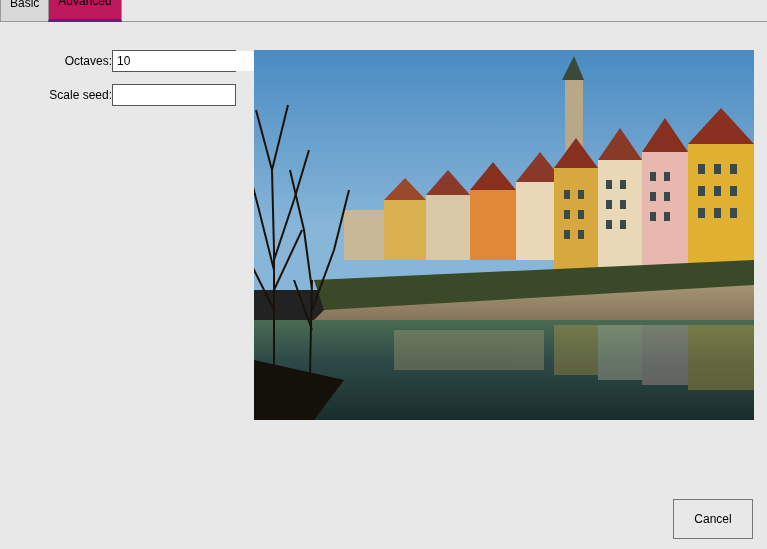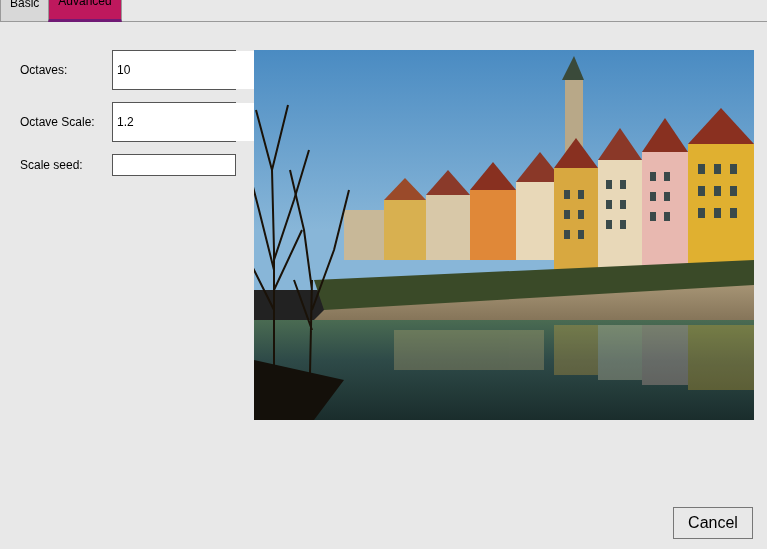--- a/index.html
+++ b/index.html
@@ -48,29 +48,29 @@
     top: 28px;
     width: 220px;
   }
   .row {
     display: flex;
     align-items: center;
     margin-bottom: 12px;
   }
   .lbl {
     width: 92px;
-    text-align: left;
+    text-align: right;
     font-size: 12px;
     color: #000;
   }
   .spinner {
     display: flex;
     align-items: stretch;
     width: 124px;
-    height: 40px;
+    height: 22px;
     border: 1px solid #555;
     background: #fff;
   }
   .spinner input {
     flex: 1;
     border: none;
     outline: none;
     padding: 0 4px;
     font-size: 12px;
     font-family: Arial, sans-serif;
@@ -121,24 +121,24 @@
   }
   .button-bar {
     position: absolute;
     right: 14px;
     bottom: 10px;
     display: flex;
     gap: 8px;
   }
   .btn {
     min-width: 80px;
-    height: 32px;
+    height: 40px;
     border: 1px solid #777;
     background: #e8e8e8;
-    font-size: 16px;
+    font-size: 12px;
     font-family: Arial, sans-serif;
     cursor: pointer;
     padding: 0 12px;
   }
 </style>
 </head>
 <body>
 
 <div class="tab-bar">
   <div class="tab">Basic</div>
@@ -153,30 +153,20 @@
       <div class="lbl">Octaves:</div>
       <div class="spinner">
         <input type="text" value="10" style="">
         <div class="spin-btns">
           <div class="spin-up">▲</div>
           <div class="spin-down">▼</div>
         </div>
       </div>
     </div>
 
-    <div class="row">
-      <div class="lbl">Octave Scale:</div>
-      <div class="spinner">
-        <input type="text" value="1.2" style="">
-        <div class="spin-btns">
-          <div class="spin-up">▲</div>
-          <div class="spin-down">▼</div>
-        </div>
-      </div>
-    </div>
 
     <div class="row">
       <div class="lbl">Scale seed:</div>
       <input class="textbox" type="text" style="">
     </div>
 
   </div>
 
   <div class="preview" title="European riverside town with colorful gabled houses, church tower, bare winter trees, and reflections in calm water under blue sky">
     <svg viewBox="0 0 500 370" preserveAspectRatio="none">

